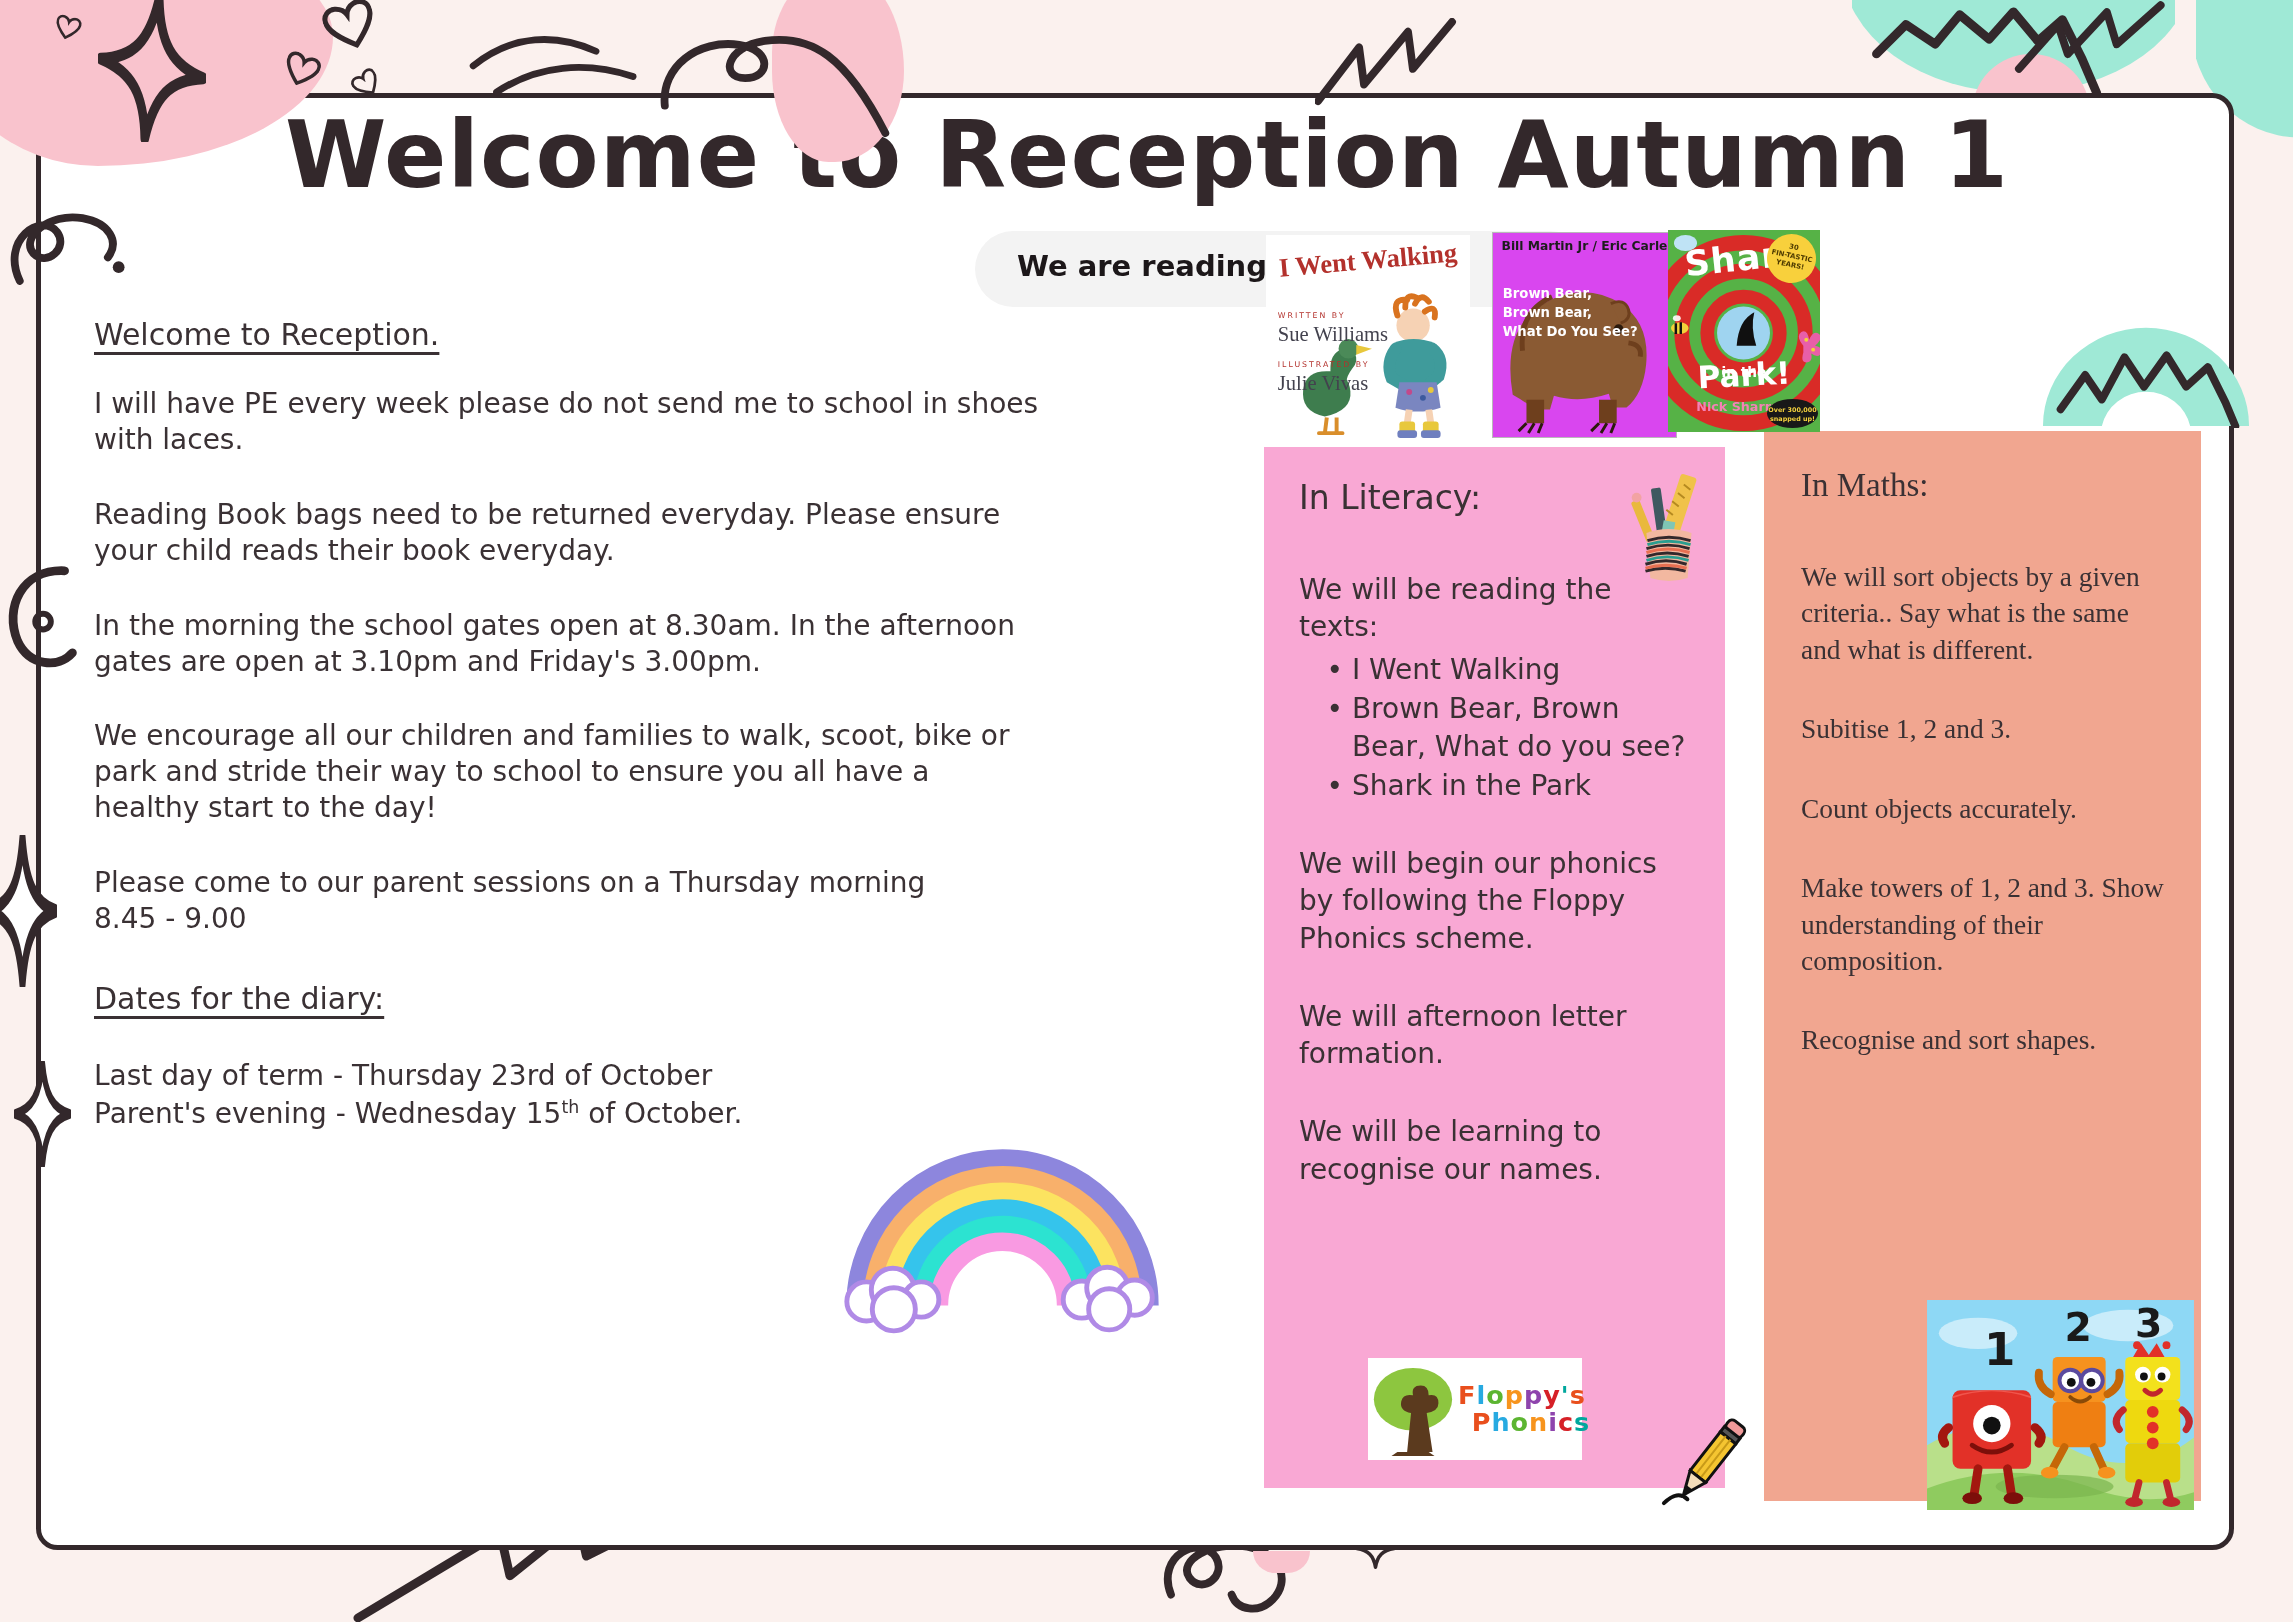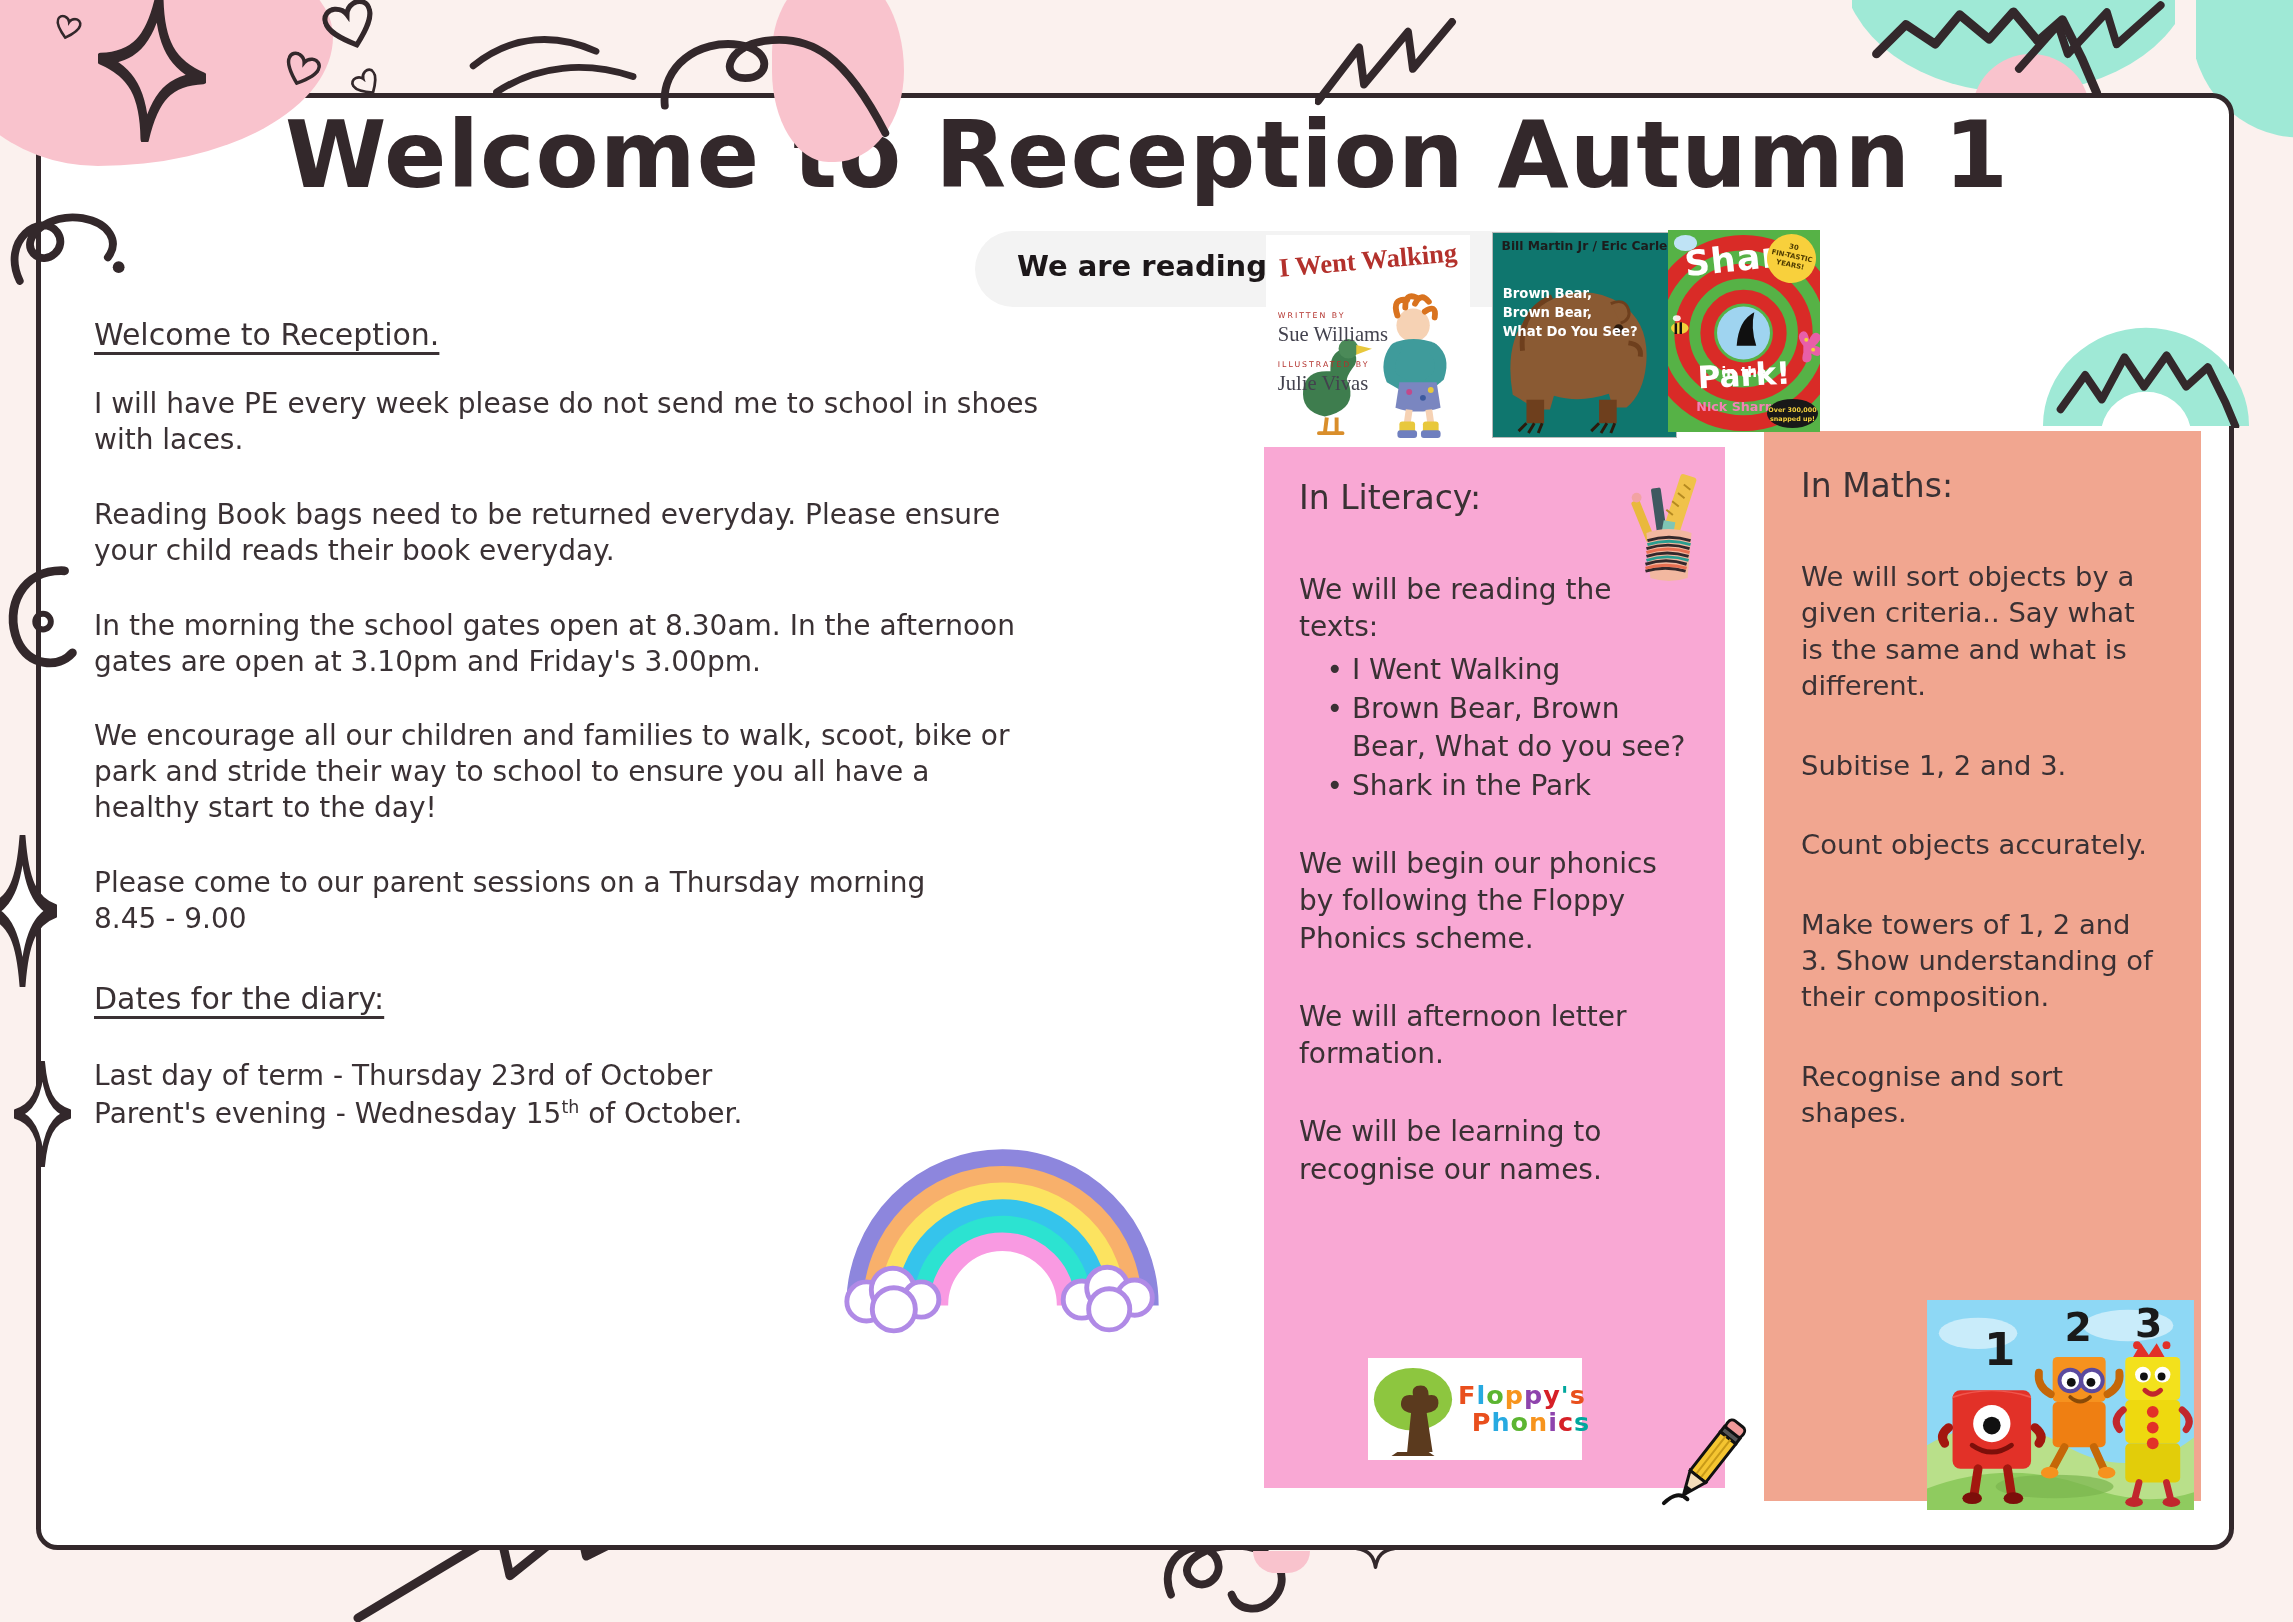--- a/index.html
+++ b/index.html
@@ -28,21 +28,21 @@
   #grayblob{left:975px;top:231px;width:613px;height:76px;background:#f3f3f3;border-radius:47px;z-index:2;}
   #reading-label{left:1017px;top:249px;z-index:4;font-size:29px;font-weight:800;color:#1c1719;}
 
   
   .book{z-index:4;overflow:hidden;}
   #book1{left:1266px;top:235px;width:204px;height:208px;background:#fff;}
   #book1 .t{position:absolute;left:0;top:9.8px;width:100%;text-align:center;
             font-family:"Liberation Serif",serif;font-weight:bold;font-size:26.5px;color:#b3312c;transform:rotate(-5deg);}
   #book1 .by{position:absolute;left:11.8px;font-size:7.8px;letter-spacing:2px;color:#b3312c;}
   #book1 .nm{position:absolute;left:11.8px;font-family:"Liberation Serif",serif;font-size:20.6px;color:#43424e;}
-  #book2{left:1492px;top:232px;width:185px;height:206px;background:#0f766e;border:1px solid #b9b9b9;box-sizing:border-box;}
+  #book2{left:1492px;top:232px;width:185px;height:206px;background:#d946ef;border:1px solid #b9b9b9;box-sizing:border-box;}
   #book2 .hdr{position:absolute;left:0;top:5.9px;width:100%;text-align:center;font-size:12.3px;font-weight:bold;color:#1c1c1c;}
   #book2 .btxt{position:absolute;left:9.8px;top:51px;font-size:13.2px;font-weight:bold;color:#fff;line-height:1.45;}
   #book3{left:1668px;top:230px;width:152px;height:202px;background:#56b246;}
   #book3 .w{position:absolute;width:100%;text-align:center;color:#fff;font-weight:800;}
   #book3 .shark{top:7.8px;font-size:35px;transform:rotate(-6deg);letter-spacing:1px;}
   #book3 .inthe{top:110px;font-size:13.7px;font-weight:600;margin-top:24px;}
   #book3 .park{top:127px;font-size:31px;transform:rotate(-3deg);}
   #book3 .auth{position:absolute;left:0;top:169px;width:100%;text-align:center;color:#f481b5;font-size:12.7px;font-weight:bold;}
   #book3 .badge{position:absolute;right:3.9px;top:3.9px;width:49px;height:49px;border-radius:50%;background:#f8d03c;
                 color:#4d3a00;font-size:6.9px;font-weight:bold;text-align:center;line-height:1.3;padding-top:8.8px;box-sizing:border-box;transform:rotate(12deg);}
@@ -52,21 +52,21 @@
 
   
   #literacy{left:1264px;top:447px;width:461px;height:1041px;background:#f9a8d4;z-index:3;
             padding:29px 35px;box-sizing:border-box;font-size:28px;line-height:1.33;}
   #literacy .head,#maths .head{font-size:33px;margin:0 0 51px 0;font-weight:normal;}
   #literacy p{margin:0 0 41px 0;}
   #literacy ul{list-style:none;margin:0 0 41px 0;padding:0 0 0 27.4px;}
   #literacy li{padding-left:25.5px;position:relative;margin:0 0 2px 0;}
   #literacy li::before{content:"•";position:absolute;left:0;top:0;}
   #maths{left:1764px;top:431px;width:437px;height:1070px;background:#f1a690;z-index:3;
-         padding:33px 37px;box-sizing:border-box;font-size:27.4px;line-height:1.33;}
+         padding:33px 37px;box-sizing:border-box;font-size:27.4px;line-height:1.33;font-family:Liberation Serif, serif;}
   #maths p{margin:0 0 43px 0;}
 
   
   #fplogo{left:1368px;top:1358px;width:214px;height:102px;background:#fff;z-index:4;display:flex;align-items:center;}
   #fplogo .txt{font-weight:800;font-size:25.5px;line-height:1.05;letter-spacing:1px;}
   #fplogo .txt div:nth-child(2){padding-left:13.7px;}
 
   .dec{z-index:0;}
   .over{z-index:5;}
   svg{display:block;}

